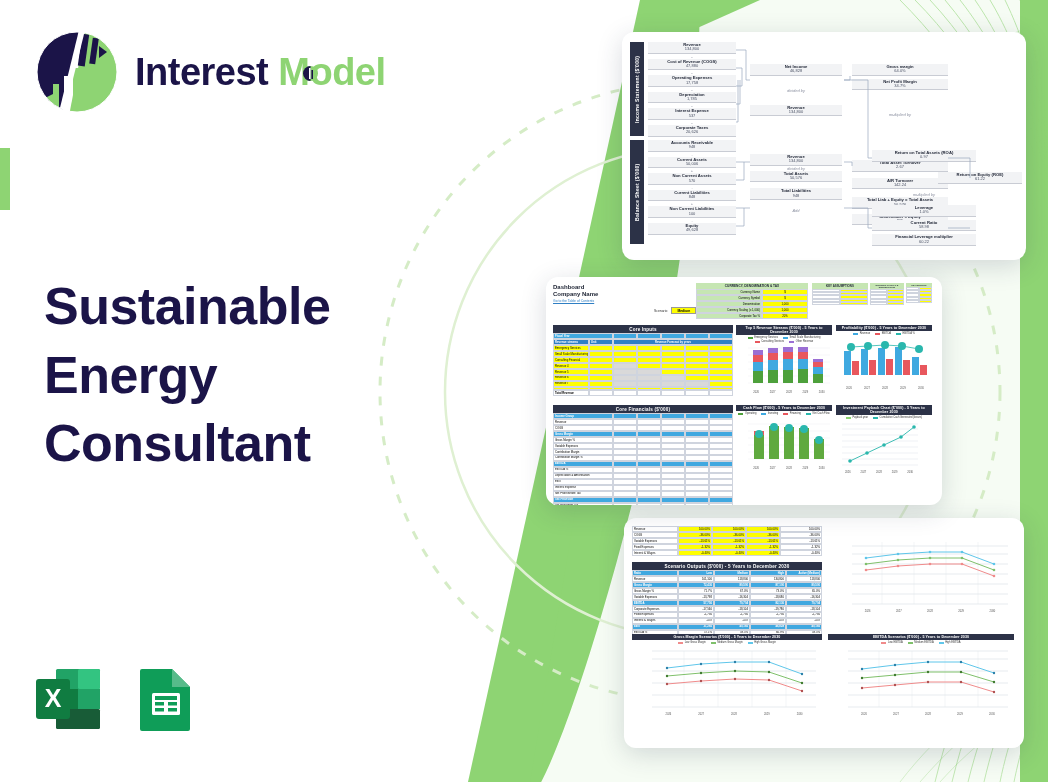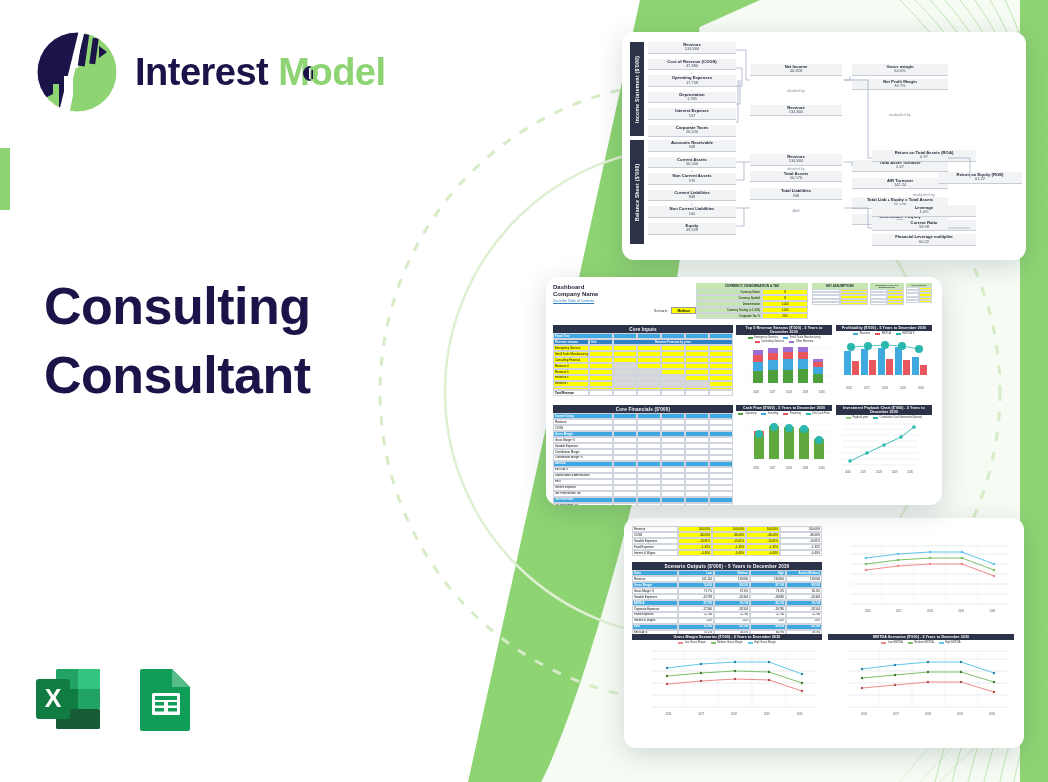--- a/index.html
+++ b/index.html
@@ -187,21 +187,22 @@
           <circle cx="7.5" cy="8.5" r="7.5" fill="#8ed473"></circle>
           <path d="M7.5 1 A7.5 7.5 0 0 0 7.5 16 Z" fill="#1b1448"></path>
           <rect x="6" y="3" width="1.6" height="11" fill="#ffffff"></rect>
           <rect x="8.4" y="5" width="1.6" height="9" fill="#1b1448"></rect>
         </svg>
       </span>
     </div>
   </div>
 
   <div class="headline">
-    <span>Consulting</span>
+    <span>Sustainable</span>
+    <span>Energy</span>
     <span>Consultant</span>
   </div>
 
   <div class="badges">
     <div class="badge-icon">
       <svg width="68" height="68" viewBox="0 0 68 68" xmlns="http://www.w3.org/2000/svg">
         <rect x="22" y="4" width="44" height="20" rx="1.5" fill="#21a366"></rect>
         <rect x="22" y="24" width="44" height="20" fill="#107c41"></rect>
         <rect x="22" y="44" width="44" height="20" rx="1.5" fill="#185c37"></rect>
         <rect x="44" y="4" width="22" height="20" rx="1.5" fill="#33c481"></rect>

